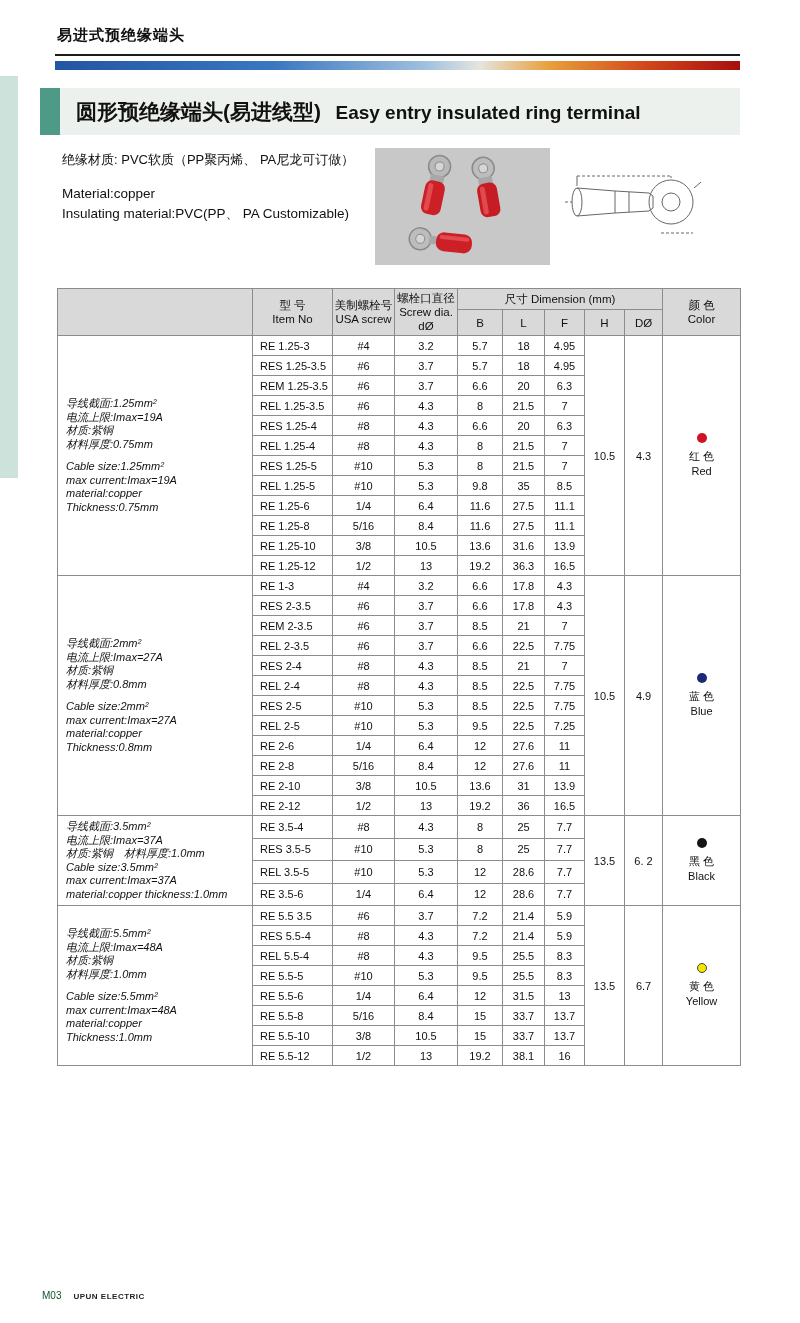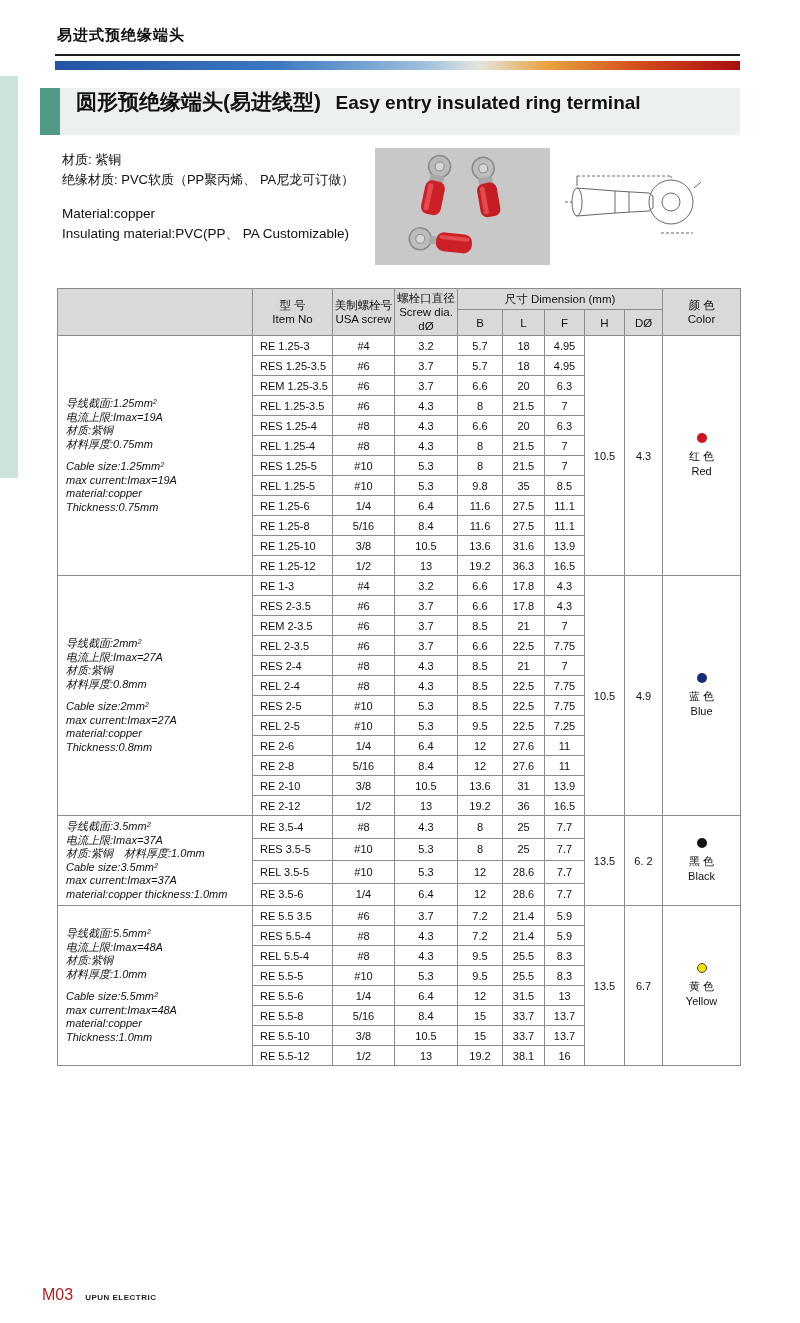--- a/index.html
+++ b/index.html
@@ -6,21 +6,21 @@
   body { background: #fff; font-family: "Liberation Sans", sans-serif; color: #111; }
   .page { position: relative; width: 788px; height: 1323px; background: #fff; overflow: hidden; }
 
   .top-title { position: absolute; left: 57px; top: 26px; font-size: 15px; font-weight: bold; letter-spacing: 1px; }
   .top-rule { position: absolute; left: 55px; top: 54px; width: 685px; height: 2px; background: #1c1c1c; }
   .grad-bar { position: absolute; left: 55px; top: 61px; width: 685px; height: 9px;
     background: linear-gradient(90deg, #2255a4 0%, #3a77c2 32%, #9fc0de 54%, #e5e5df 62%, #e8a13c 72%, #d2491a 86%, #a80e0e 100%); }
 
   .side-strip { position: absolute; left: 0; top: 76px; width: 18px; height: 402px; background: #cde2da; }
 
-  .title-band { position: absolute; left: 40px; top: 88px; width: 700px; height: 47px; background: #edf1ee; display: flex; align-items: flex-start; }
+  .title-band { position: absolute; left: 40px; top: 88px; width: 700px; height: 47px; background: #edf1ee; display: flex; align-items: center; }
   .title-accent { width: 20px; height: 100%; background: #4f9a86; flex: none; }
   .title-text { padding-left: 16px; white-space: nowrap; }
   .title-cn { font-size: 21px; font-weight: bold; }
   .title-en { font-size: 19px; font-weight: bold; margin-left: 10px; }
 
   .materials { position: absolute; left: 62px; top: 150px; width: 310px; font-size: 13px; line-height: 20px; }
   .materials .gap { height: 14px; }
   .materials .en { font-size: 13.5px; line-height: 20px; }
 
   .photo { position: absolute; left: 375px; top: 148px; width: 175px; height: 117px; background: #c8c8c8; }
@@ -33,21 +33,21 @@
   thead tr.sub th { height: 26px; }
   td.num-cell { font-size: 11px; text-align: center; height: 20px; }
   td.item-cell { font-size: 11px; text-align: left; padding-left: 7px; height: 20px; }
   td.desc-cell { font-size: 11px; line-height: 13.5px; text-align: left; padding: 4px 4px 4px 8px; vertical-align: middle; font-style: italic; }
   td.desc-cell .desc-gap { height: 9px; }
   tr.group-start td { border-top: 1.5px solid #333; }
   td.color-cell { text-align: center; font-size: 11px; line-height: 15px; vertical-align: middle; }
   td.color-cell .dot { display: inline-block; width: 10px; height: 10px; border-radius: 50%; margin-bottom: 2px; }
 
   .footer { position: absolute; left: 42px; top: 1286px; display: flex; align-items: baseline; }
-  .footer .code { font-size: 16px; color: #b91c1c; }
+  .footer .code { font-size: 10px; color: #14532d; }
   .footer .brand { font-size: 8px; font-weight: bold; color: #222; margin-left: 12px; letter-spacing: 0.5px; margin-top: 6px; }
 </style>
 </head>
 <body>
 
 <div class="page">
 
   <div class="top-title">易进式预绝缘端头</div>
   <div class="top-rule"></div>
   <div class="grad-bar"></div>
@@ -56,21 +56,20 @@
 
   <div class="title-band">
     <div class="title-accent"></div>
     <div class="title-text">
       <span class="title-cn">圆形预绝缘端头(易进线型)</span>
       <span class="title-en">Easy entry insulated ring terminal</span>
     </div>
   </div>
 
   <div class="materials">
-    <div>材质: 紫铜</div>
     <div>绝缘材质: PVC软质（PP聚丙烯、 PA尼龙可订做）</div>
     <div class="gap"></div>
     <div class="en">Material:copper</div>
     <div class="en">Insulating material:PVC(PP、 PA Customizable)</div>
   </div>
 
   <div class="photo">
     <svg width="175" height="117" viewBox="0 0 175 117">
       <rect x="0" y="0" width="175" height="117" fill="#c8c8c8"></rect>
 

